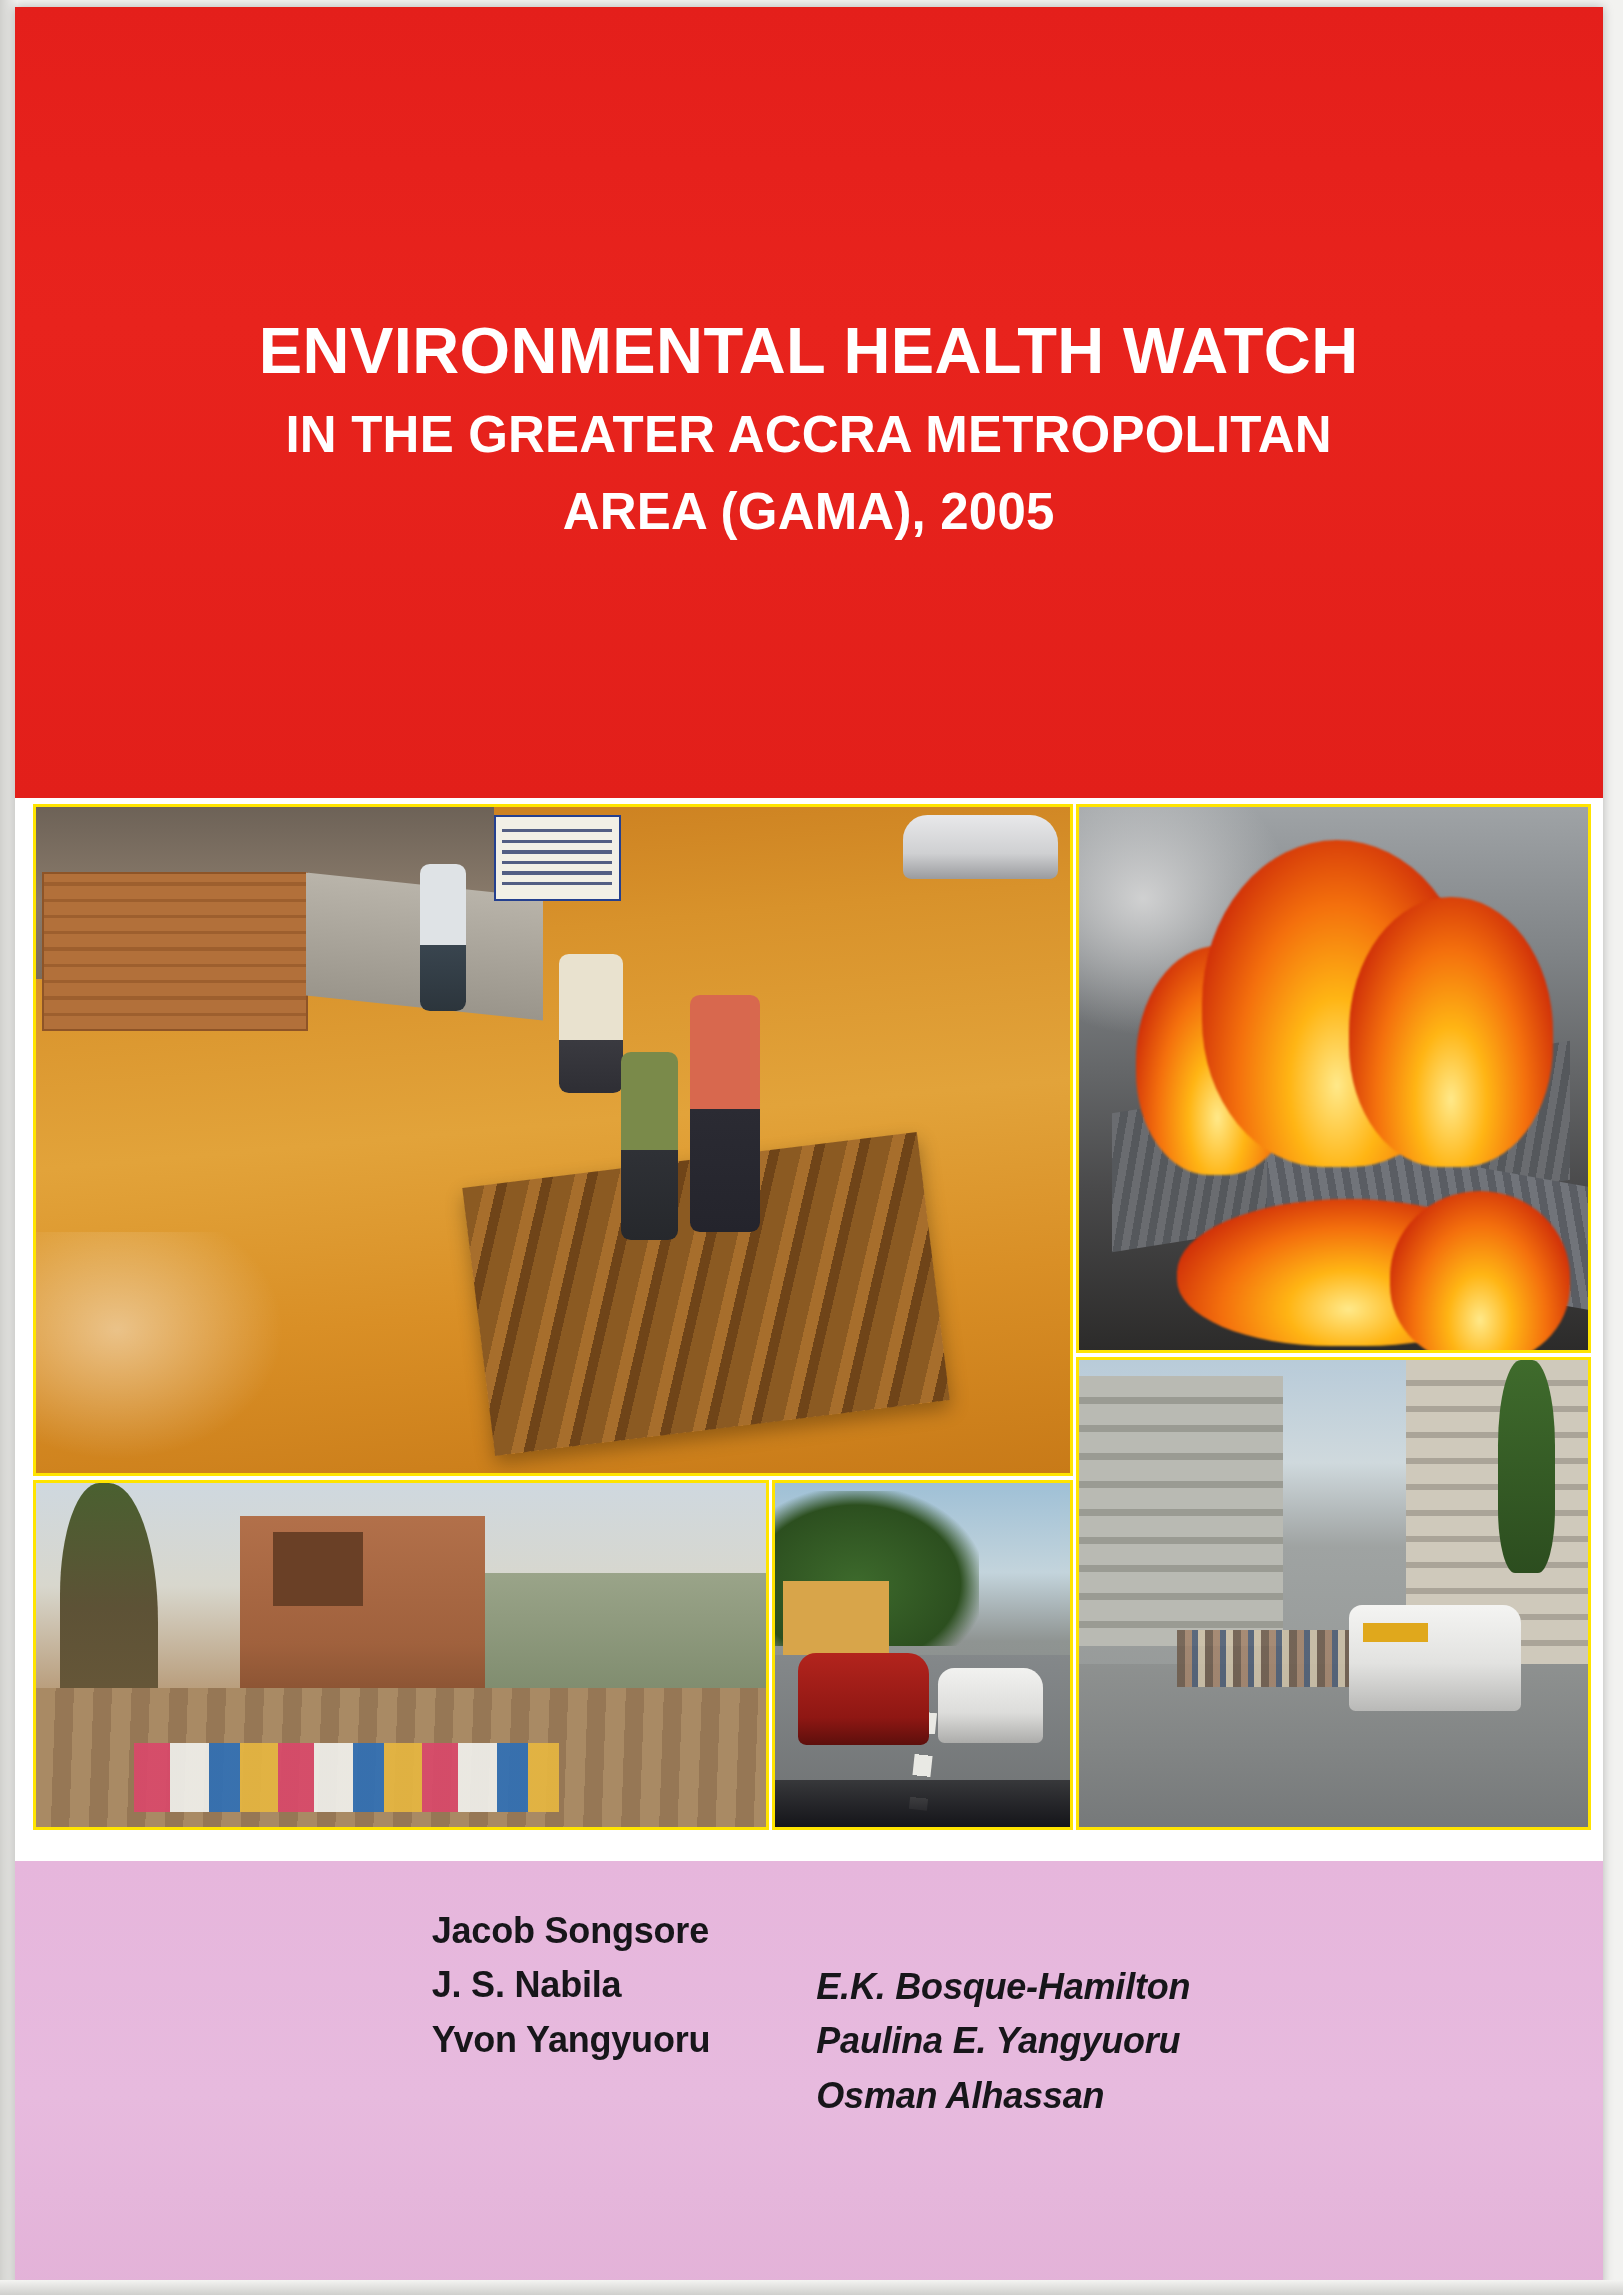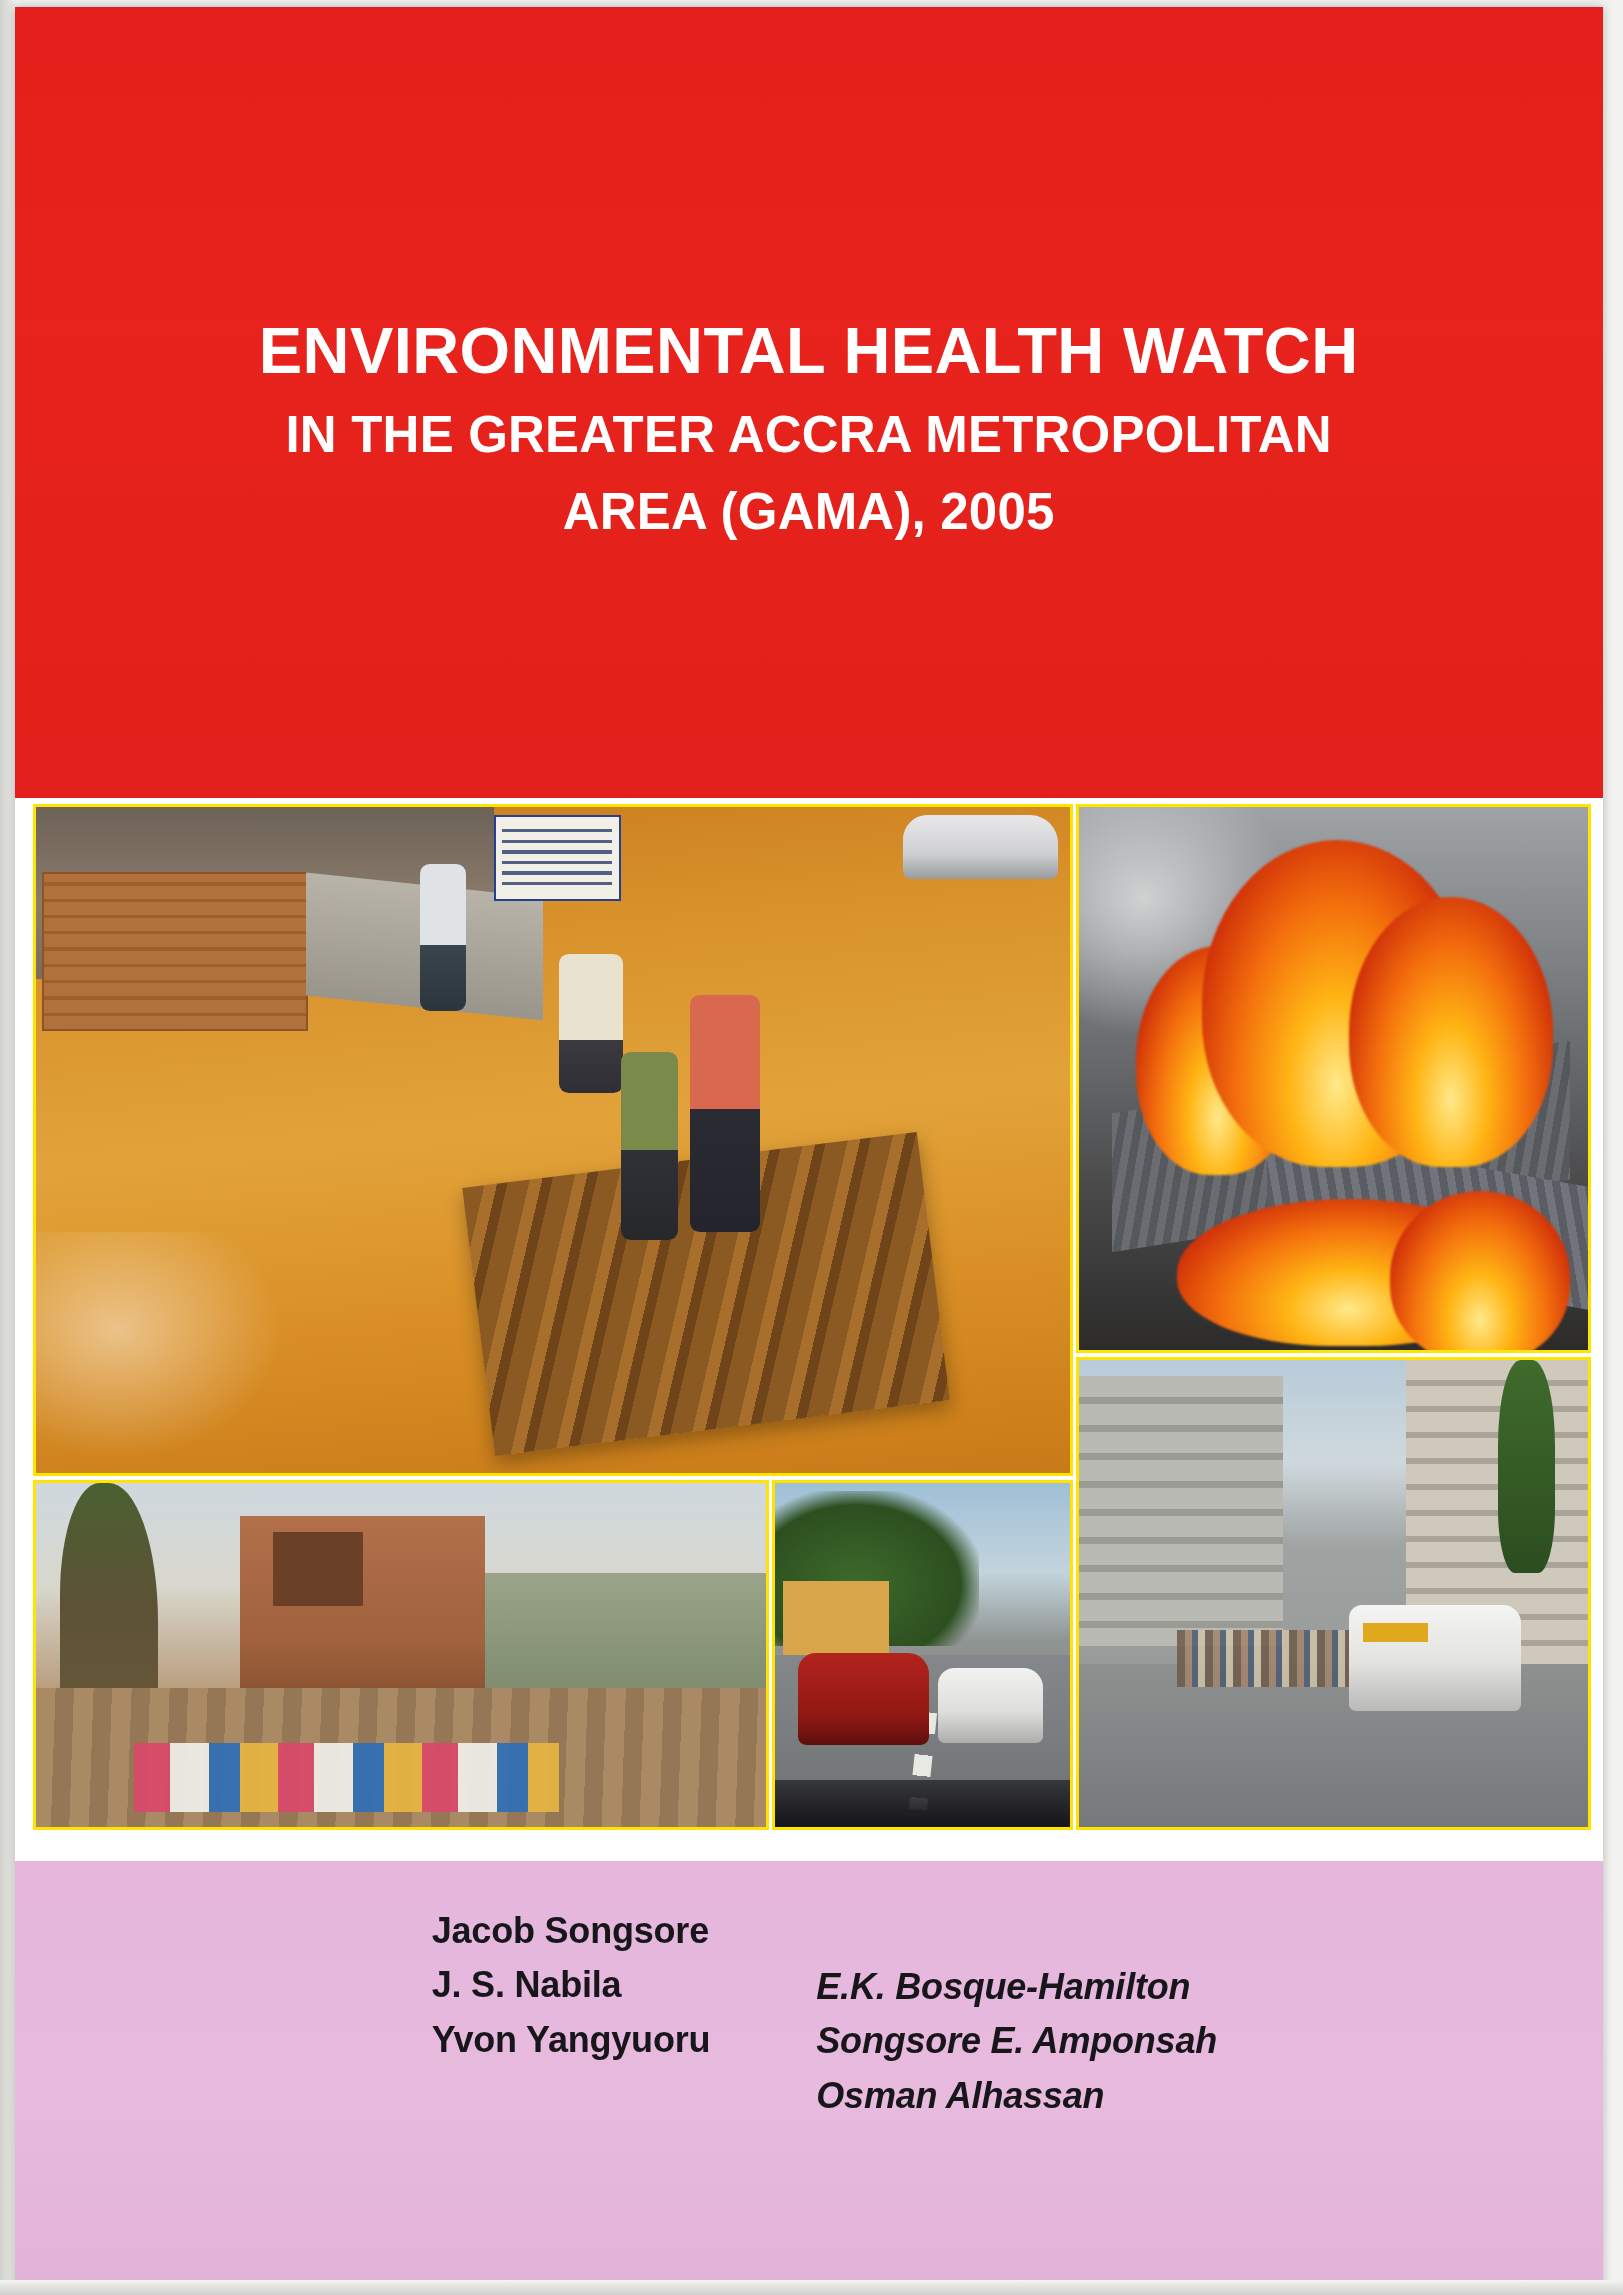--- a/index.html
+++ b/index.html
@@ -463,21 +463,21 @@
 
     <div class="authors-band">
       <div class="authors-cols">
         <div class="authors-col col-left">
           <div class="author">Jacob Songsore</div>
           <div class="author">J. S. Nabila</div>
           <div class="author">Yvon Yangyuoru</div>
         </div>
         <div class="authors-col col-right">
           <div class="author">E.K. Bosque-Hamilton</div>
-          <div class="author">Songsore E. Amponsah</div>
+          <div class="author">Paulina E. Yangyuoru</div>
           <div class="author">Osman Alhassan</div>
         </div>
       </div>
     </div>
 
   </div>
 
   <div class="edge-bottom"></div>
 </div>
 

